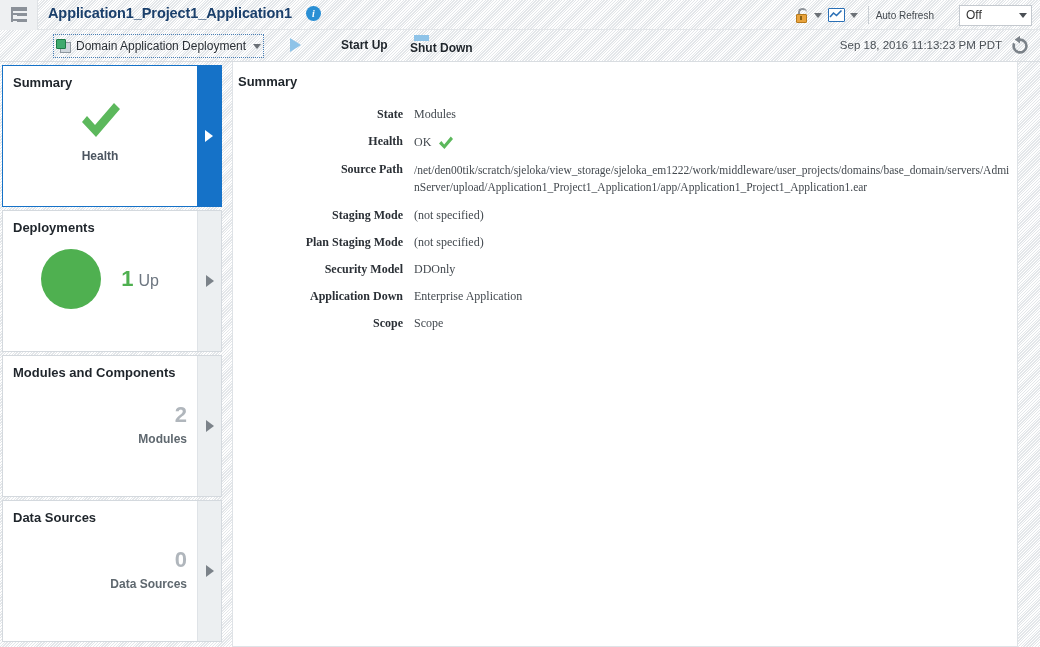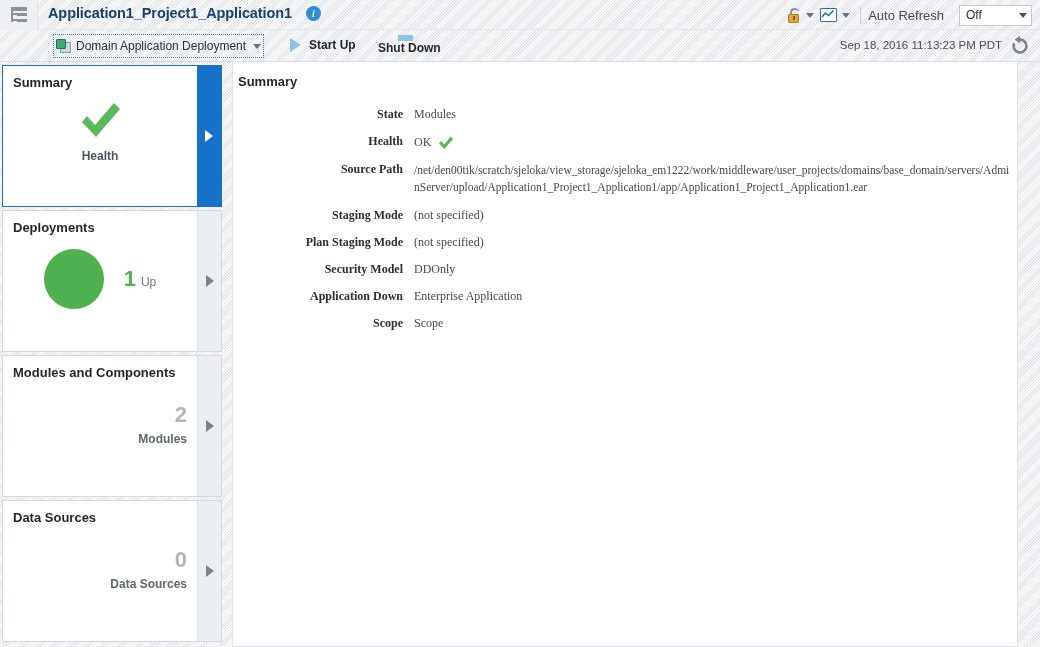--- a/index.html
+++ b/index.html
@@ -163,23 +163,23 @@
     border-top: 5px solid #6b7076;
     margin-left: 5px;
   }
   .hdr-sep {
     width: 1px;
     height: 18px;
     background: #c9ced3;
     margin: 0 7px;
   }
   .auto-refresh-label {
-    font-size: 13px;
+    font-size: 10px;
     color: #444a50;
-    margin-right: 15px;
+    margin-right: 25px;
     white-space: nowrap;
   }
   .refresh-select {
     width: 73px;
     height: 21px;
     background: #ffffff;
     border: 1px solid #c4c9cf;
     box-sizing: border-box;
     display: flex;
     align-items: center;
@@ -268,20 +268,21 @@
     width: 15px;
     height: 15px;
     background: #8ec3e8;
     margin-right: 8px;
   }
   .tb-strong {
     font-size: 12px;
     font-weight: bold;
     color: #1f252b;
     white-space: nowrap;
+    margin-left: 32px;
   }
   .tb-timestamp {
     position: absolute;
     right: 38px;
     top: 9px;
     font-size: 11.5px;
     color: #4a5056;
     white-space: nowrap;
   }
   .refresh-btn {
@@ -389,21 +390,21 @@
     background: #4fb050;
     margin-right: 20px;
   }
   .dep-num {
     font-size: 22px;
     font-weight: bold;
     color: #4fb050;
     line-height: 1;
   }
   .dep-unit {
-    font-size: 12px;
+    font-size: 16px;
     color: #6d7680;
     margin-left: 5px;
   }
   .dep-stat {
     display: flex;
     align-items: baseline;
   }
 
   
   .card-modules { height: 142px; }

